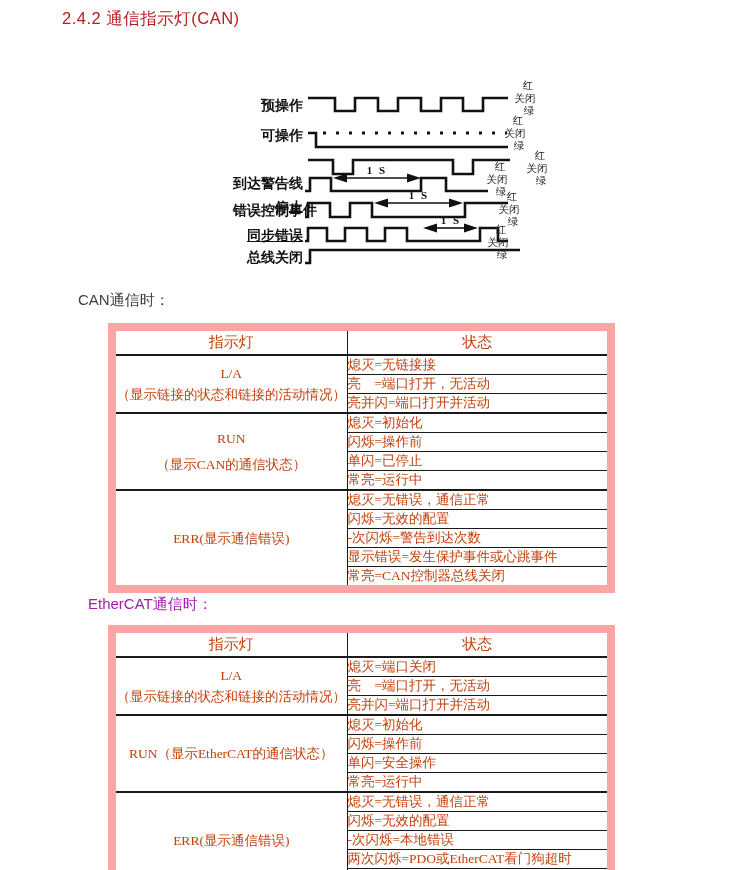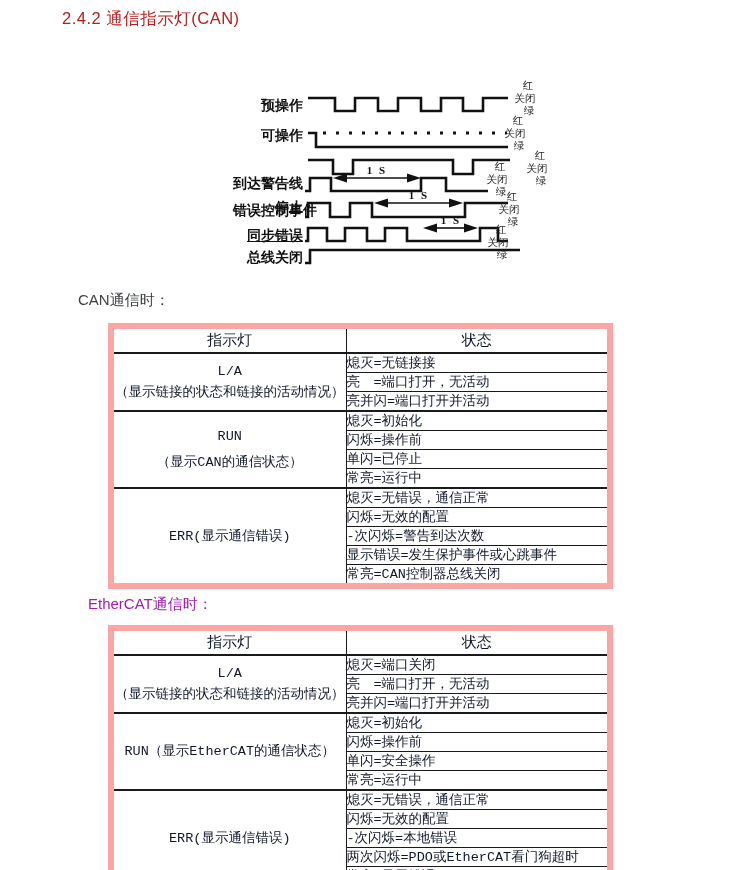--- a/index.html
+++ b/index.html
@@ -29,22 +29,22 @@
     font-family:"Liberation Serif","DejaVu Serif",serif;font-size:10.5px;line-height:12.5px;color:#222;}
   .legend-stack span{display:block;}
   .legend-stack span:nth-child(1){margin-left:6px;}
   .legend-stack span:nth-child(3){margin-left:8px;}
 
   
   .table-wrap{position:absolute;left:108px;width:499px;}
   #can-table-wrap{top:323px;}
   #ecat-table-wrap{top:625px;}
   table.spec-table{border-collapse:collapse;table-layout:fixed;width:499px;
-    font-family:Liberation Mono, monospace;color:#0f172a;
-    border:6px solid #fca5a5;}
+    font-family:Liberation Serif, serif;color:#c2410c;
+    border:8px solid #fca5a5;}
   table.spec-table th{border:1px solid #1a1a1a;border-bottom:2px solid #1a1a1a;
     height:23px;font-size:15px;font-weight:normal;text-align:center;padding:0;}
   table.spec-table td{border:1px solid #1a1a1a;height:15px;font-size:13.5px;
     padding:0;white-space:nowrap;overflow:hidden;}
   table.spec-table tr.group-start td{border-top:2px solid #1a1a1a;}
   td.indicator{border-right:2px solid #1a1a1a;text-align:center;vertical-align:middle;}
   .ind-wrap{display:flex;flex-direction:column;justify-content:space-evenly;align-items:center;}
   .ind-line{line-height:15px;}
   td.state{padding-left:5px;}
 </style>

